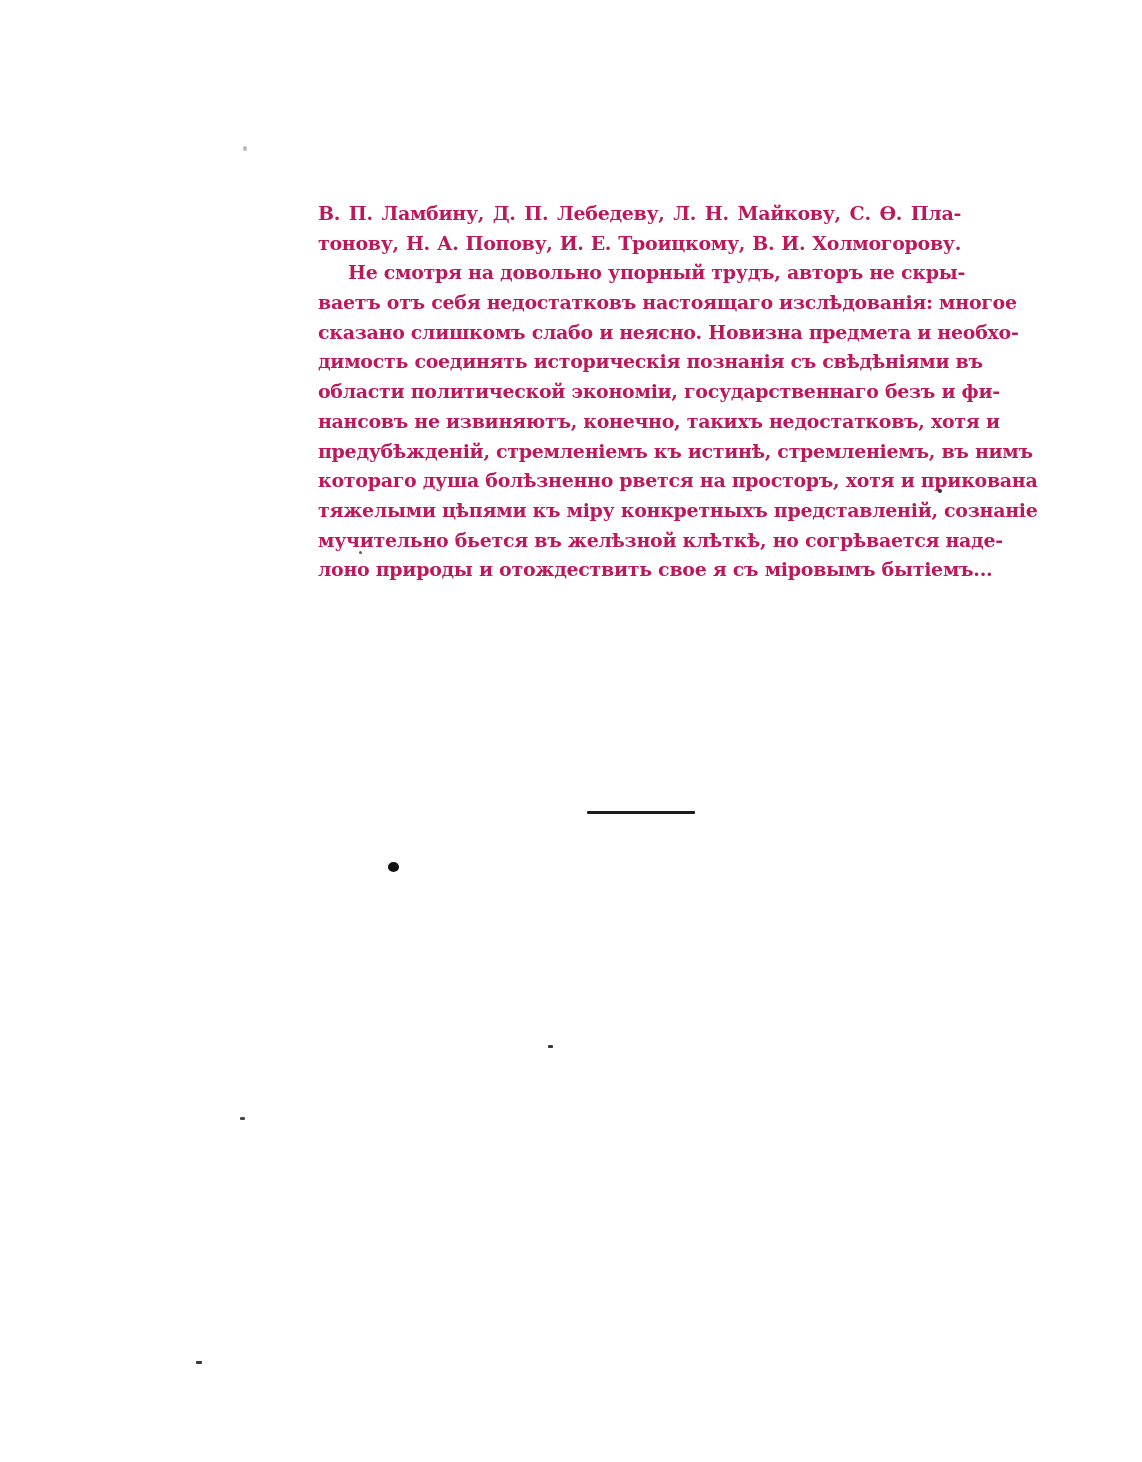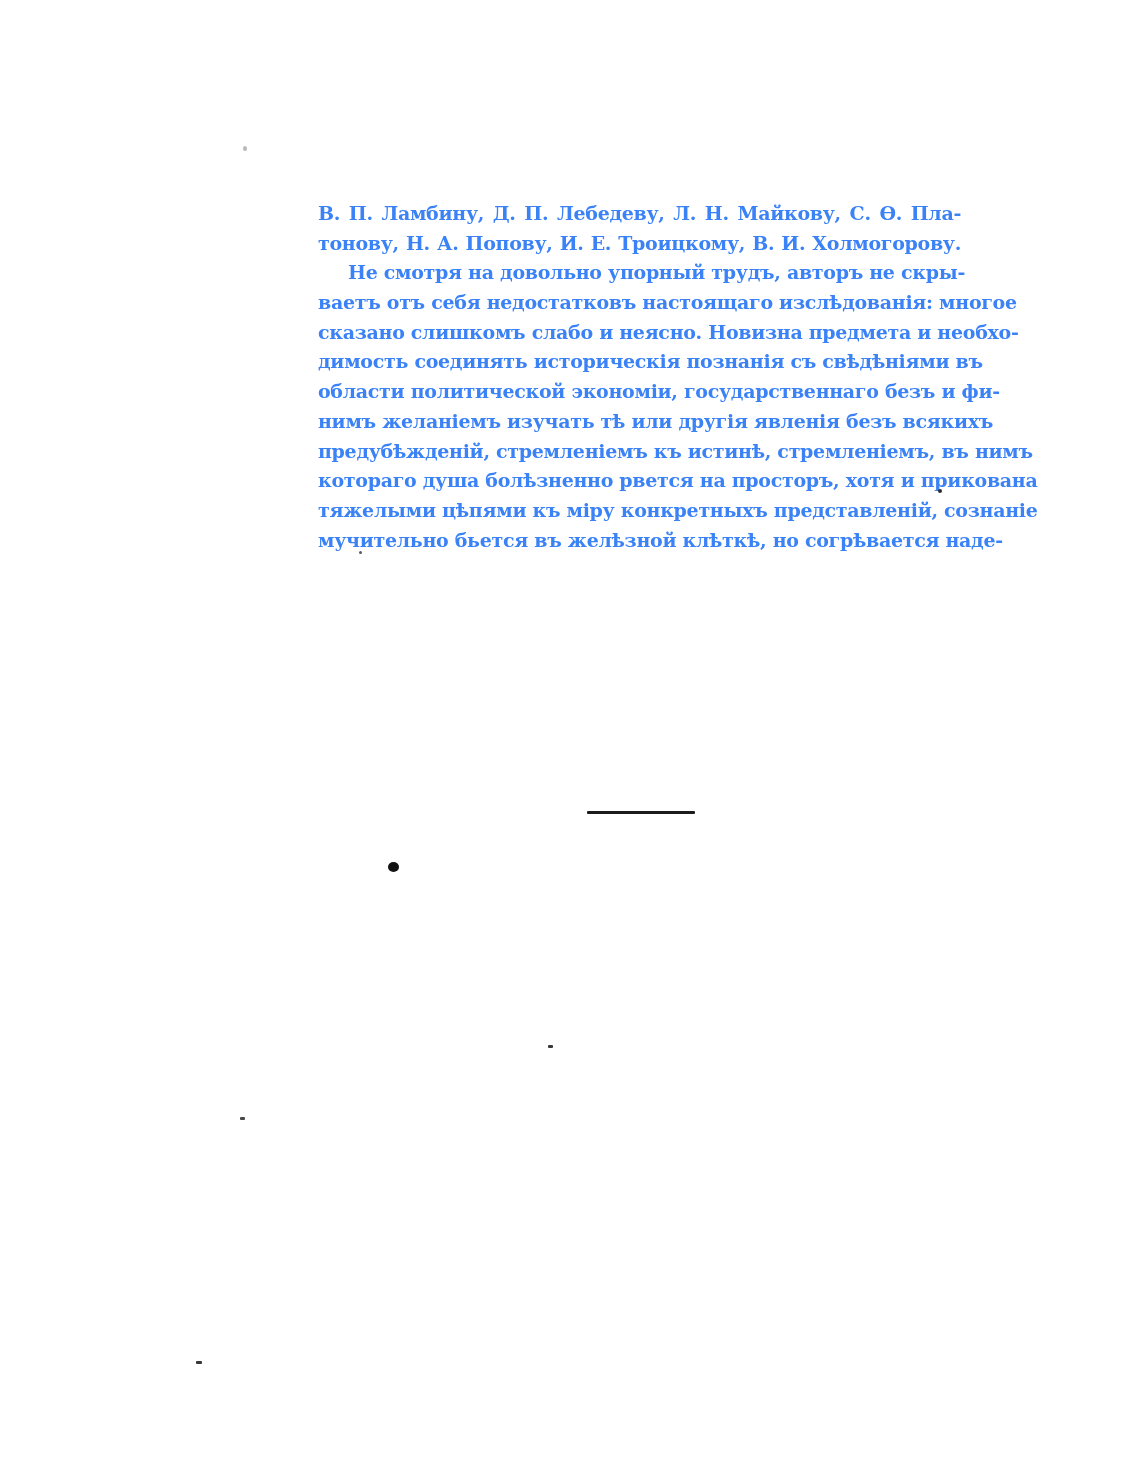--- a/index.html
+++ b/index.html
@@ -9,21 +9,21 @@
     height: 1462px;
     background: #ffffff;
     overflow: hidden;
     font-family: "DejaVu Serif", serif;
   }
   .textblock {
     position: absolute;
     left: 318px;
     top: 199px;
     width: 643px;
-    color: #3b82f6;
+    color: #be185d;
     font-weight: 700;
     font-size: 19px;
     letter-spacing: -0.3px;
   }
   .line {
     height: 29.7px;
     line-height: 29.7px;
     white-space: nowrap;
     text-align: justify;
     text-align-last: justify;
@@ -61,25 +61,26 @@
 <div class="page">
 
   <div class="textblock">
     <div class="line">В. П. Ламбину, Д. П. Лебедеву, Л. Н. Майкову, С. Ѳ. Пла-</div>
     <div class="line">тонову, Н. А. Попову, И. Е. Троицкому, В. И. Холмогорову.</div>
     <div class="line indent">Не смотря на довольно упорный трудъ, авторъ не скры-</div>
     <div class="line">ваетъ отъ себя недостатковъ настоящаго изслѣдованія: многое</div>
     <div class="line">сказано слишкомъ слабо и неясно. Новизна предмета и необхо-</div>
     <div class="line">димость соединять историческія познанія съ свѣдѣніями въ</div>
     <div class="line">области политической экономіи, государственнаго безъ и фи-</div>
-    <div class="line">нимъ желаніемъ изучать тѣ или другія явленія безъ всякихъ</div>
+    <div class="line">нансовъ не извиняютъ, конечно, такихъ недостатковъ, хотя и</div>
     <div class="line">предубѣжденій, стремленіемъ къ истинѣ,  стремленіемъ, въ нимъ</div>
     <div class="line">котораго душа болѣзненно рвется на просторъ, хотя и прикована</div>
     <div class="line">тяжелыми цѣпями къ міру конкретныхъ представленій, сознаніе</div>
     <div class="line">мучительно бьется въ желѣзной клѣткѣ, но согрѣвается наде-</div>
+    <div class="line">лоно природы и отождествить свое я съ міровымъ бытіемъ...</div>
   </div>
 
   <div class="rule"></div>
   <div class="bullet"></div>
 
   <div class="speck speck-a"></div>
   <div class="speck speck-b"></div>
   <div class="speck speck-c"></div>
   <div class="speck speck-d"></div>
   <div class="speck speck-e"></div>

